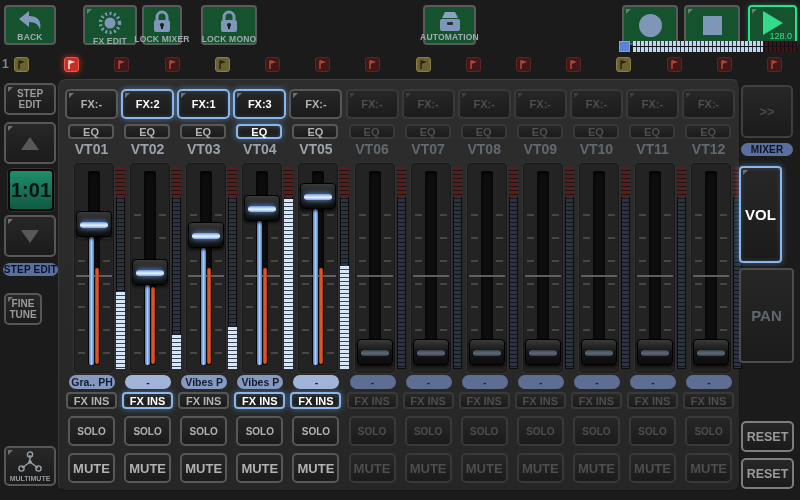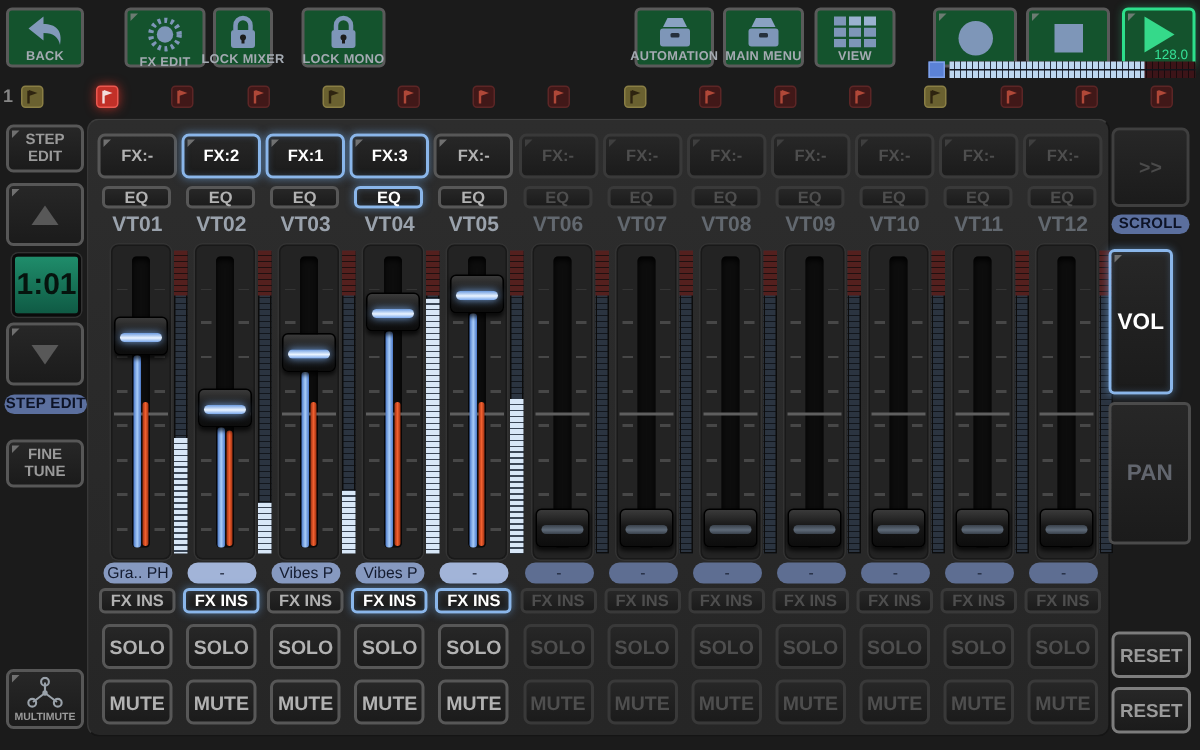--- a/index.html
+++ b/index.html
@@ -65,27 +65,27 @@
        background:linear-gradient(#6d9ce0,#eaf4ff 55%,#7aa8ec);box-shadow:0 0 6px rgba(130,180,245,.9)}
   .off-ch .fader-handle .stripe{background:linear-gradient(#3c444e,#5a6troke4 55%,#39414b);background:linear-gradient(#39414b,#5e6a78 55%,#39414b);box-shadow:none}
   .meter{position:absolute;left:51px;top:78px;width:9px;height:202px;
        background:repeating-linear-gradient(180deg,#2b3440 0 3px,#12161c 3px 4px);
        box-shadow:inset 0 0 0 1px #0c0c0c}
   .meter .redzone{position:absolute;top:0;left:0;right:0;height:30px;
        background:repeating-linear-gradient(180deg,#54201e 0 3px,#201010 3px 4px)}
   .meter .lit{position:absolute;bottom:0;left:0;right:0;
        background:repeating-linear-gradient(180deg,#d8e7f7 0 3px,#3a4656 3px 4px)}
   .label-pill{position:absolute;left:4px;top:286px;width:46px;height:14px;border-radius:7px;
-       font-size:10.5px;font-weight:normal;color:#141c30;display:flex;align-items:center;
+       font-size:10.5px;font-weight:bold;color:#141c30;display:flex;align-items:center;
        justify-content:center;white-space:nowrap;overflow:hidden;cursor:pointer}
   .label-pill.named{background:#8699c0}
   .label-pill.dash{background:#a2b4d8}
   .label-pill.dim{background:#5e6e92;color:#1a2236}
   .fxins-btn{left:1px;top:303px;width:51px;height:17px;font-size:11px;border-radius:4px}
-  .solo-btn{left:3px;top:327px;width:47px;height:30px;font-size:13px}
+  .solo-btn{left:3px;top:327px;width:47px;height:30px;font-size:10px}
   .mute-btn{left:3px;top:364px;width:47px;height:30px;font-size:13px}
 
   
   .side-btn{font-size:10px;line-height:11px;text-align:center;color:#9a9a9a}
   .arrow-up{width:0;height:0;border-left:9px solid transparent;border-right:9px solid transparent;
        border-bottom:13px solid #585858}
   .arrow-down{width:0;height:0;border-left:9px solid transparent;border-right:9px solid transparent;
        border-top:13px solid #585858}
   #pos-display{left:8px;top:169px;width:46px;height:42px;background:linear-gradient(#1f8d6b,#0f5a44);
        border:2px solid #0a0a0a;border-radius:4px;color:#06140e;font-size:20px;font-weight:bold;
@@ -152,49 +152,21 @@
       <svg width="22" height="24" viewBox="0 0 22 24">
           <path d="M6 10 V7 a5 5 0 0 1 10 0 V10" fill="none" stroke="#7e96b8" stroke-width="3"></path>
           <rect x="3" y="10" width="16" height="12" rx="2" fill="#7e96b8"></rect>
           <circle cx="11" cy="15" r="2" fill="#1c1c1c"></circle>
           <rect x="10" y="15" width="2" height="4" fill="#1c1c1c"></rect>
         </svg>
     </span>
     <span class="tlabel">LOCK MONO</span>
   </button>
 
-  <button class="tbtn" style="left:482px;width:54px">
-    <span class="ticon">
-      <svg width="26" height="22" viewBox="0 0 26 22">
-          <path d="M5 8 L8 2 H18 L21 8 Z" fill="#8aa2c2"></path>
-          <rect x="3" y="9" width="20" height="12" rx="2" fill="#7e96b8"></rect>
-          <rect x="10" y="12" width="6" height="3" rx="1" fill="#26303c"></rect>
-        </svg>
-    </span>
-    <span class="tlabel">MAIN MENU</span>
-  </button>
-
-  <button class="tbtn" style="left:543px;width:54px">
-    <span class="ticon">
-      <svg width="30" height="22" viewBox="0 0 30 22">
-        <g fill="#7e96b8">
-            <rect x="1" y="1" width="8" height="6"></rect>
-            <rect x="11" y="1" width="8" height="6" fill="#9ab2d0"></rect>
-            <rect x="21" y="1" width="8" height="6" fill="#9ab2d0"></rect>
-        <rect x="1" y="8.5" width="8" height="6"></rect>
-            <rect x="11" y="8.5" width="8" height="6"></rect>
-            <rect x="21" y="8.5" width="8" height="6"></rect>
-        <rect x="1" y="16" width="8" height="5.5"></rect>
-            <rect x="11" y="16" width="8" height="5.5"></rect>
-            <rect x="21" y="16" width="8" height="5.5"></rect>
-          </g>
-      </svg>
-    </span>
-    <span class="tlabel">VIEW</span>
-  </button>
+
 
   <button class="tbtn notch" style="left:622px;width:56px">
     <span class="ticon">
       <span style="width:23px;height:23px;border-radius:50%;background:#7e96b8;display:block"></span>
     </span>
   </button>
 
   <button class="tbtn notch" style="left:684px;width:56px">
     <span class="ticon">
       <span style="width:19px;height:19px;background:#7e96b8;display:block"></span>
@@ -320,21 +292,21 @@
 <div>
   <button class="btn notch side-btn" style="left:4px;top:83px;width:52px;height:32px;font-size:10px">STEP EDIT</button>
   <button class="btn notch" style="left:4px;top:122px;width:52px;height:42px">
     <span class="arrow-up"></span>
   </button>
   <div class="abs" id="pos-display">1:01</div>
   <button class="btn notch" style="left:4px;top:215px;width:52px;height:42px">
     <span class="arrow-down"></span>
   </button>
   <div class="pill" style="left:3px;top:263px;width:55px;height:13px">STEP EDIT</div>
-  <button class="btn notch side-btn" style="left:4px;top:293px;width:52px;height:32px;font-size:10px">FINE TUNE</button>
+  <button class="btn notch side-btn" style="left:4px;top:293px;width:38px;height:32px;font-size:10px">FINE TUNE</button>
   <button class="btn notch" style="left:4px;top:446px;width:52px;height:40px;flex-direction:column;justify-content:flex-end;padding-bottom:2px">
     <span class="ticon" style="flex:1;display:flex;align-items:center">
       <svg width="26" height="22" viewBox="0 0 26 22">
           <g stroke="#9aa2aa" stroke-width="1.4" fill="none">
             <line x1="13" y1="11" x2="13" y2="4"></line>
             <line x1="13" y1="11" x2="5" y2="17"></line>
             <line x1="13" y1="11" x2="21" y2="17"></line>
           </g>
           <circle cx="13" cy="11" r="1.8" fill="#9aa2aa"></circle>
           <circle cx="13" cy="3.5" r="2.6" fill="none" stroke="#9aa2aa" stroke-width="1.4"></circle>
@@ -625,18 +597,18 @@
     </div>
     <div class="label-pill dim">-</div>
     <button class="btn fxins-btn disabled">FX INS</button>
     <button class="btn solo-btn disabled">SOLO</button>
     <button class="btn mute-btn disabled">MUTE</button>
   </div>
   </div>
 
 <div>
   <button class="btn" style="left:741px;top:85px;width:52px;height:53px;font-size:13px;border-color:#3f3f3f;color:#4a4a4a">&gt;&gt;</button>
-  <div class="pill" style="left:741px;top:143px;width:52px;height:13px">SCROLL</div>
+  <div class="pill" style="left:741px;top:143px;width:52px;height:13px">MIXER</div>
   <button class="btn active notch" style="left:739px;top:166px;width:43px;height:97px;font-size:15px;border-radius:4px">VOL</button>
   <button class="btn" style="left:739px;top:268px;width:55px;height:95px;font-size:15px;border-radius:4px;border-color:#4b4b4b;color:#62666e">PAN</button>
   <button class="btn" style="left:741px;top:421px;width:53px;height:31px;font-size:12.5px;border-color:#7d7d7d;color:#9a9a9a">RESET</button>
   <button class="btn" style="left:741px;top:458px;width:53px;height:31px;font-size:12.5px;border-color:#7d7d7d;color:#9a9a9a">RESET</button>
 </div>
 
 </body></html>

